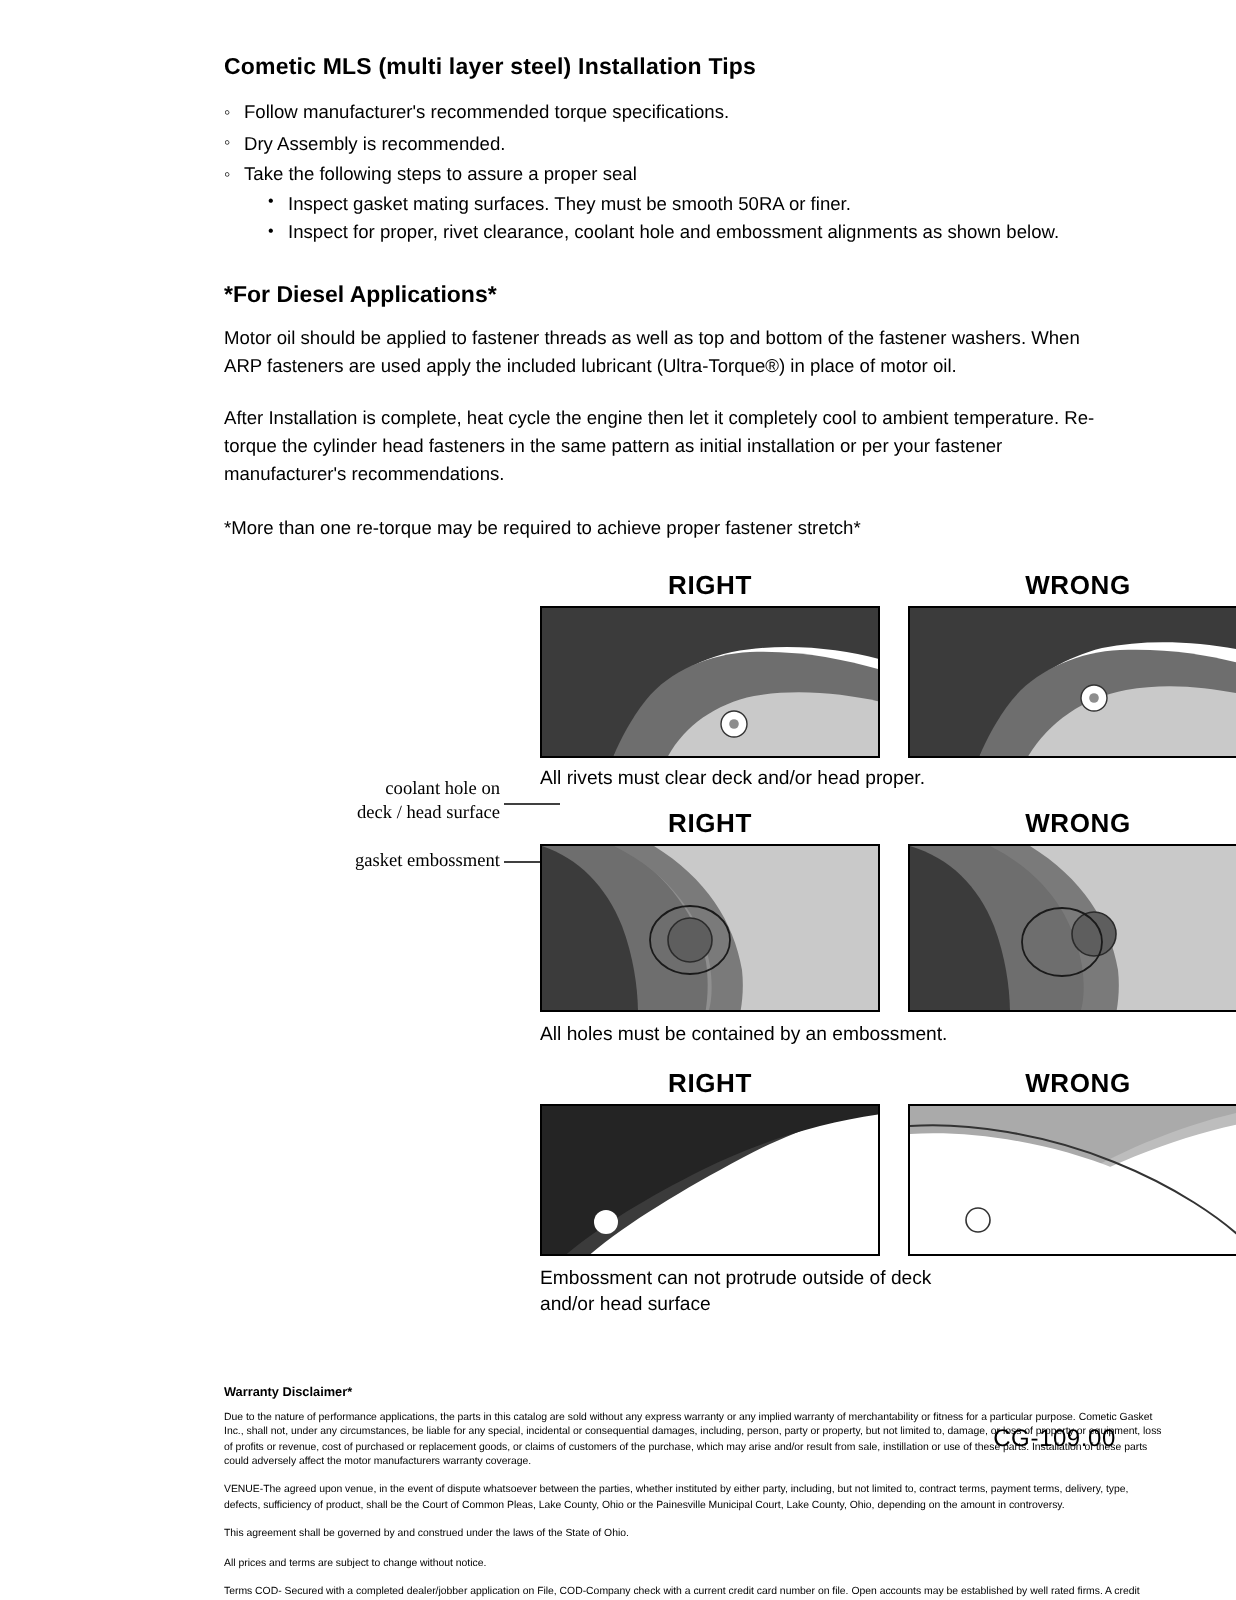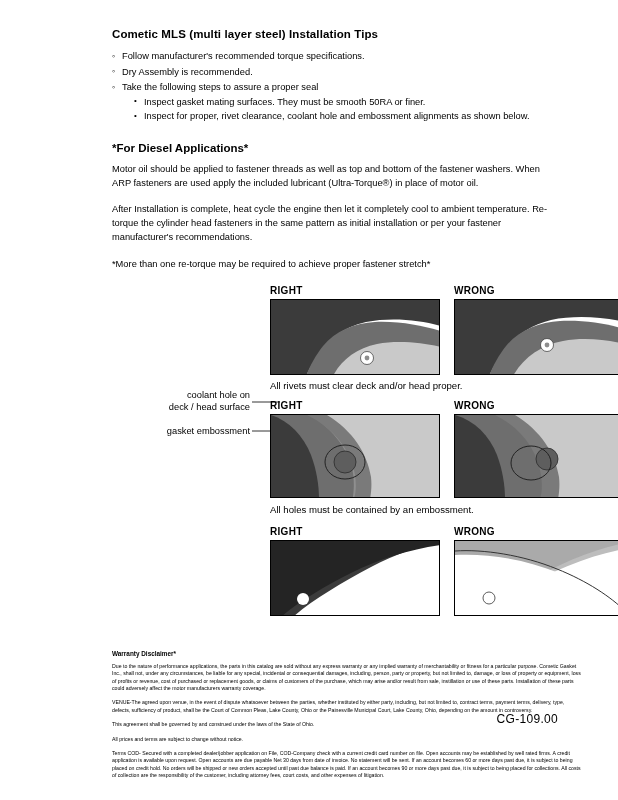--- a/index.html
+++ b/index.html
@@ -82,23 +82,23 @@
     margin-left: 40px;
     position: relative;
   }
   .figrow {
     display: flex;
     gap: 14px;
     margin-left: 190px;
   }
   .figcol { width: 170px; }
   .figlabel {
-    font-size: 10px;
+    font-size: 13px;
     font-weight: bold;
-    text-align: left;
+    text-align: center;
     margin-bottom: 3px;
     letter-spacing: 0.3px;
   }
   .figbox {
     width: 170px;
     height: 76px;
     border: 1px solid #000;
     overflow: hidden;
     position: relative;
     background: #fff;
@@ -117,20 +117,21 @@
     position: absolute;
     left: 0; top: 0;
     width: 200px;
   }
   .callout-text {
     position: absolute;
     font-size: 9.3px;
     text-align: right;
     line-height: 12.5px;
     width: 175px;
+    font-family: Liberation Serif, serif;
   }
 
   
   .warranty {
     margin: 34px 0 0 72px;
     width: 470px;
   }
   .warranty h3 {
     font-size: 6.4px;
     font-weight: bold;
@@ -284,20 +285,24 @@
             <rect width="170" height="76" fill="#ffffff"></rect>
             <path d="M0,0 L170,0 L170,8 C136,14 96,30 62,50 C42,62 24,70 8,76 L0,76 Z" fill="#bdbdbd"></path>
             <path d="M0,0 L170,0 L170,2 C140,8 104,22 72,42 C50,56 28,68 10,76 L0,76 Z" fill="#9c9c9c" opacity="0.6"></path>
             <path d="M0,14 C30,12 70,18 104,32 C134,44 156,58 170,72 L170,76 L0,76 Z" fill="#ffffff"></path>
             <path d="M0,10 C28,8 68,14 102,28 C132,40 156,56 170,70" fill="none" stroke="#333" stroke-width="1"></path>
             <circle cx="34" cy="57" r="6" fill="#ffffff" stroke="#333" stroke-width="0.8"></circle>
           </svg>
         </div>
       </div>
     </div>
+    <div class="caption two">
+      <span>Embossment can not protrude outside of deck</span><br>
+      <span>and/or head surface</span>
+    </div>
 
   </div>
 
   <div class="warranty">
     <h3>Warranty Disclaimer*</h3>
     <p>Due to the nature of performance applications, the parts in this catalog are sold without any express warranty or any implied warranty of merchantability or fitness for a particular purpose.  Cometic Gasket Inc., shall not, under any circumstances, be liable for any special, incidental or consequential damages, including, person, party or property, but not limited to, damage, or loss of property or equipment, loss of profits or revenue, cost of purchased or replacement goods, or claims of customers of the purchase, which may arise and/or result from sale, instillation or use of these parts.  Installation of these parts could adversely affect the motor manufacturers warranty coverage.</p>
     <p>VENUE-The agreed upon venue, in the event of dispute whatsoever between the parties, whether instituted by either party, including, but not limited to, contract terms, payment terms, delivery, type, defects, sufficiency of product, shall be the Court of Common Pleas, Lake County, Ohio or the Painesville Municipal Court, Lake County, Ohio, depending on the amount in controversy.</p>
     <p>This agreement shall be governed by and construed under the laws of the State of Ohio.</p>
     <p>All prices and terms are subject to change without notice.</p>
     <p>Terms COD- Secured with a completed dealer/jobber application on File, COD-Company check with a current credit card number on file.  Open accounts may be established by well rated firms.  A credit application is available upon request.  Open accounts are due payable Net 30 days from date of invoice.  No statement will be sent.  If an account becomes 60 or more days past due, it is subject to being placed on credit hold.  No orders will be shipped or new orders accepted until past due balance is paid.  If an account becomes 90 or more days past due, it is subject to being placed for collections.  All costs of collection are the responsibility of the customer, including attorney fees, court costs, and other expenses of litigation.</p>

